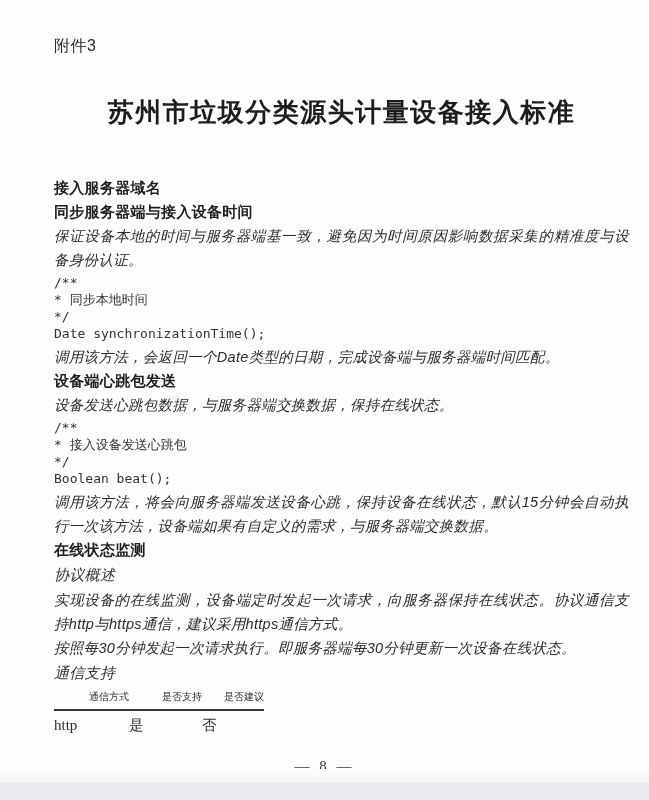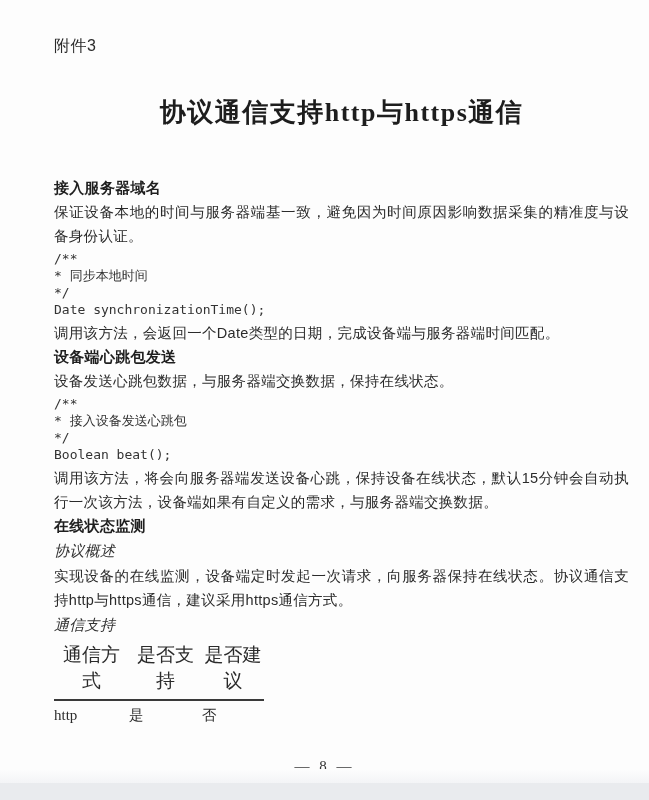--- a/index.html
+++ b/index.html
@@ -41,20 +41,21 @@
     line-height: 24px;
     letter-spacing: 0.3px;
   }
   .content .h {
     font-weight: 700;
     font-size: 15px;
     color: #1f1f1f;
   }
   .content .p {
     text-align: justify;
+    font-style: italic;
   }
   .content .ih {
     font-style: italic;
     font-size: 15px;
     color: #333;
     padding: 1px 0;
   }
   .content .code {
     font-family: "DejaVu Sans Mono", "Liberation Mono", monospace;
     font-size: 13px;
@@ -63,22 +64,22 @@
     white-space: pre-line;
     margin: 2px 0 3px 0;
     letter-spacing: 0;
   }
   table.comm {
     border-collapse: collapse;
     margin-top: 2px;
   }
   table.comm th {
     font-weight: 400;
-    text-align: center;
-    font-size: 19px;
+    text-align: right;
+    font-size: 10px;
     padding: 2px 0 5px 0;
     border-bottom: 2px solid #3a3a3a;
   }
   table.comm th.c1, table.comm td.c1 { width: 75px; }
   table.comm th.c2, table.comm td.c2 { width: 73px; margin-top: 47px; }
   table.comm th.c3, table.comm td.c3 { width: 62px; }
   table.comm td {
     font-size: 14.5px;
     padding: 5px 0 2px 0;
   }
@@ -114,40 +115,42 @@
     background: #e9ebee;
   }
 </style>
 </head>
 <body>
 
 <div class="page">
 
   <div class="attachment">附件3</div>
 
-  <h1 class="title">协议通信支持http与https通信</h1>
+  <h1 class="title">苏州市垃圾分类源头计量设备接入标准</h1>
 
   <div class="content" id="blocks">
       <div class="h">接入服务器域名</div>
+      <div class="h">同步服务器端与接入设备时间</div>
       <div class="p">保证设备本地的时间与服务器端基一致，避免因为时间原因影响数据采集的精准度与设备身份认证。</div>
       <div class="code">/**
 * 同步本地时间
 */
 Date synchronizationTime();</div>
       <div class="p">调用该方法，会返回一个Date类型的日期，完成设备端与服务器端时间匹配。</div>
       <div class="h">设备端心跳包发送</div>
       <div class="p">设备发送心跳包数据，与服务器端交换数据，保持在线状态。</div>
       <div class="code">/**
 * 接入设备发送心跳包
 */
 Boolean beat();</div>
       <div class="p">调用该方法，将会向服务器端发送设备心跳，保持设备在线状态，默认15分钟会自动执行一次该方法，设备端如果有自定义的需求，与服务器端交换数据。</div>
       <div class="h">在线状态监测</div>
       <div class="ih">协议概述</div>
       <div class="p">实现设备的在线监测，设备端定时发起一次请求，向服务器保持在线状态。协议通信支持http与https通信，建议采用https通信方式。</div>
+      <div class="p">按照每30分钟发起一次请求执行。即服务器端每30分钟更新一次设备在线状态。</div>
       <div class="ih">通信支持</div>
     </div>
 
   <table class="comm">
     <thead>
       <tr>
         <th class="c1">通信方式</th>
         <th class="c2">是否支持</th>
         <th class="c3">是否建议</th>
       </tr>

